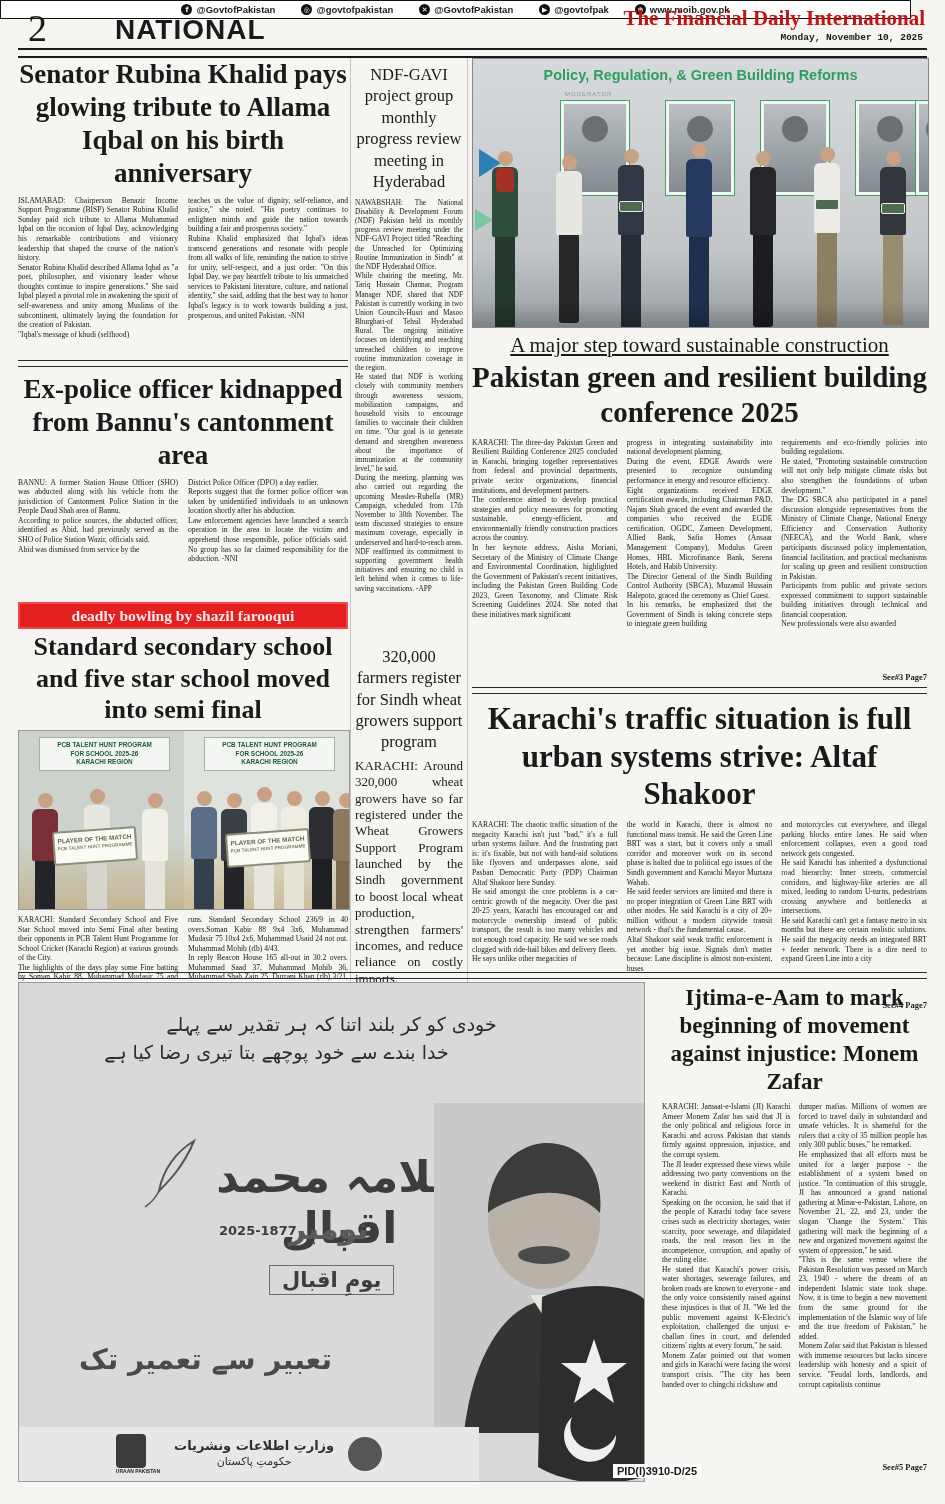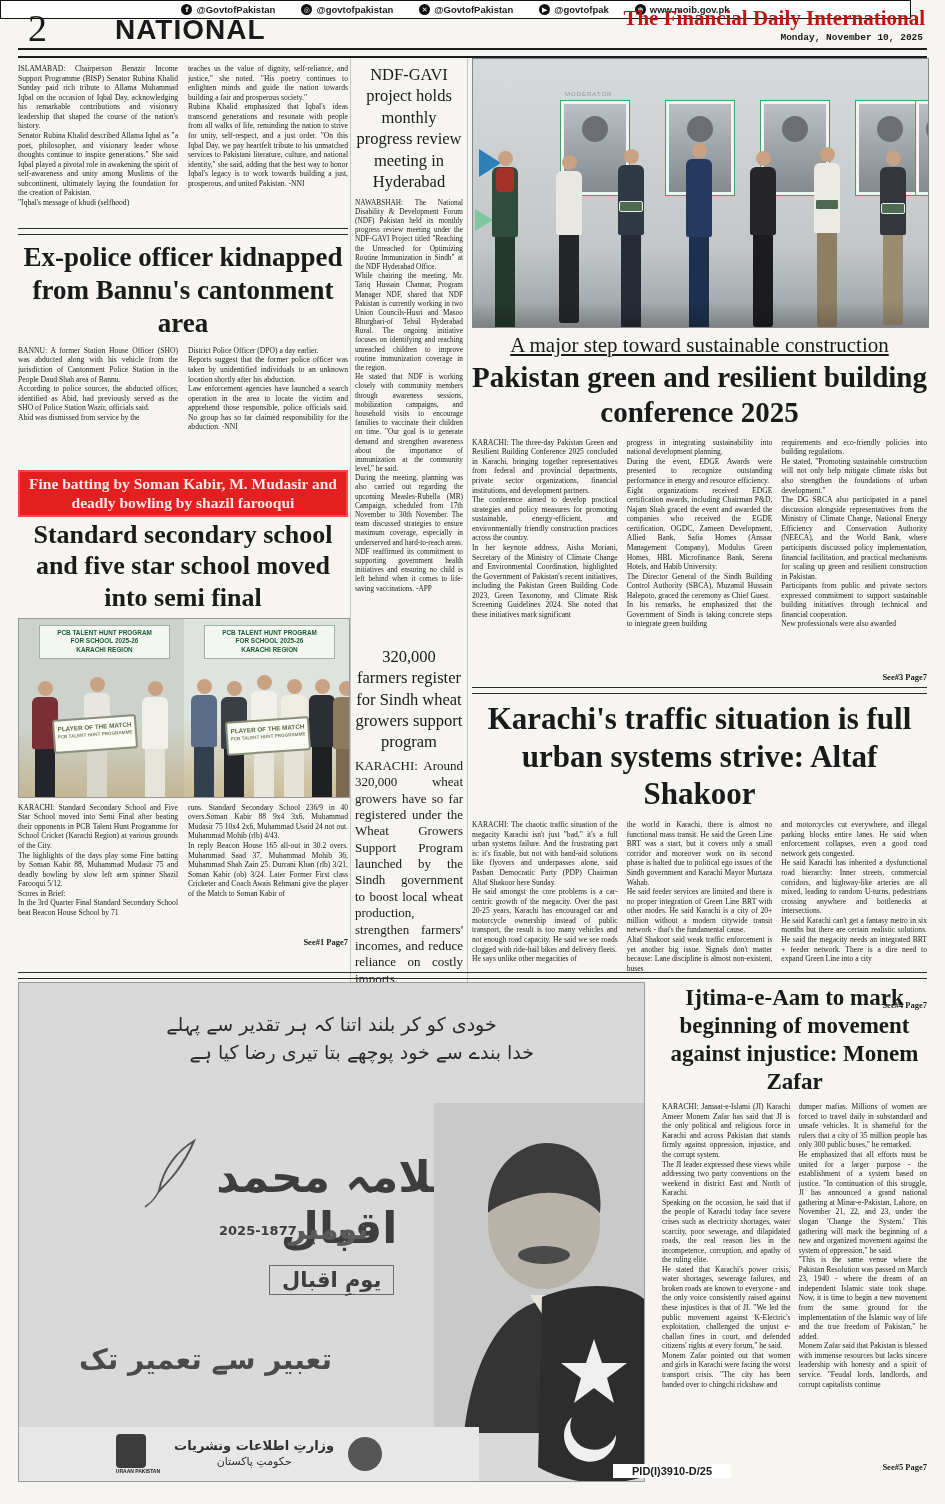--- a/index.html
+++ b/index.html
@@ -49,57 +49,57 @@
   .pom-sign{position:absolute;width:84px;height:34px;background:#fbfbf6;border:2px solid #8a8f77;border-radius:3px;text-align:center;color:#57683f;font-family:"Liberation Sans",sans-serif;font-weight:bold;font-size:6.3px;padding-top:4px;box-sizing:border-box;transform:rotate(-4deg);}
   
   .iqbal-ad{left:18px;top:982px;width:625px;height:498px;background:#d9d9d9;border:1px solid #9a9a9a;position:absolute;overflow:hidden;font-family:"DejaVu Sans",sans-serif;}
   .verse{direction:rtl;color:#2c2c2c;font-size:19px;white-space:pre-line;text-align:center;}
   .callig{direction:rtl;color:#3d3d3d;font-weight:bold;}
   .ad-band{position:absolute;left:0;bottom:0;width:460px;height:54px;background:#e7e7e7;display:flex;align-items:center;justify-content:center;gap:14px;}
   .ministry{direction:rtl;text-align:center;color:#2f2f2f;font-size:13px;font-weight:bold;line-height:1.3;}
   .logo-chip{width:30px;height:34px;background:#3b3b3b;border-radius:4px;position:relative;}
   .logo-chip.round{border-radius:50%;width:34px;background:#565656;}
   .uraan{font-size:5px;font-weight:bold;color:#222;text-align:center;font-family:"Liberation Sans",sans-serif;}
-  .pid{left:613px;top:1464px;font-size:11px;font-weight:bold;font-family:"Liberation Sans",sans-serif;background:#fff;padding:1px 19px;}
+  .pid{left:613px;top:1464px;font-size:11px;font-weight:bold;font-family:"Liberation Sans",sans-serif;background:#fff;padding:1px 4px;}
   
   .footer-bar{left:18px;top:1484px;width:909px;height:17px;border:1.6px solid #111;background:#fff;display:flex;align-items:center;justify-content:center;gap:26px;font-family:"Liberation Sans",sans-serif;font-size:9.5px;font-weight:bold;}
   .f-item{display:flex;align-items:center;gap:4px;cursor:pointer;}
   .f-ico{width:11px;height:11px;border-radius:50%;background:#111;color:#fff;font-size:7px;display:flex;align-items:center;justify-content:center;font-family:"DejaVu Sans",sans-serif;}
   h1,h2,p{margin:0;}
   .mid-hl{font-size:16.5px;text-align:center;line-height:1.3;font-weight:normal;margin:6px 0 5px;}
 </style>
 </head>
 <body>
 
 <div class="abs pagenum">2</div>
 <div class="abs section">NATIONAL</div>
 <div class="abs masthead">The Financial Daily International</div>
 <div class="abs dateline">Monday, November 10, 2025</div>
 <div class="abs head-rule"></div>
 
 <div class="abs col-left">
+  <h1 class="hl" style="font-size:27px;">Senator Rubina Khalid pays glowing tribute to Allama Iqbal on his birth anniversary</h1>
   <div class="twocol" style="margin-top:6px;height:158px;">
     <div class="bt">ISLAMABAD: Chairperson Benazir Income Support Programme (BISP) Senator Rubina Khalid Sunday paid rich tribute to Allama Muhammad Iqbal on the occasion of Iqbal Day, acknowledging his remarkable contributions and visionary leadership that shaped the course of the nation's history.
 Senator Rubina Khalid described Allama Iqbal as "a poet, philosopher, and visionary leader whose thoughts continue to inspire generations." She said Iqbal played a pivotal role in awakening the spirit of self-awareness and unity among Muslims of the subcontinent, ultimately laying the foundation for the creation of Pakistan.
 "Iqbal's message of khudi (selfhood)</div>
     <div class="bt">teaches us the value of dignity, self-reliance, and justice," she noted. "His poetry continues to enlighten minds and guide the nation towards building a fair and prosperous society."
 Rubina Khalid emphasized that Iqbal's ideas transcend generations and resonate with people from all walks of life, reminding the nation to strive for unity, self-respect, and a just order. "On this Iqbal Day, we pay heartfelt tribute to his unmatched services to Pakistani literature, culture, and national identity," she said, adding that the best way to honor Iqbal's legacy is to work towards building a just, prosperous, and united Pakistan. -NNI</div>
   </div>
   <div class="rule2" style="margin:6px 0;"></div>
   <h1 class="hl" style="font-size:27px;">Ex-police officer kidnapped from Bannu's cantonment area</h1>
   <div class="twocol" style="margin-top:6px;height:118px;">
     <div class="bt">BANNU: A former Station House Officer (SHO) was abducted along with his vehicle from the jurisdiction of Cantonment Police Station in the People Daud Shah area of Bannu.
 According to police sources, the abducted officer, identified as Abid, had previously served as the SHO of Police Station Wazir, officials said.
 Abid was dismissed from service by the</div>
     <div class="bt">District Police Officer (DPO) a day earlier.
 Reports suggest that the former police officer was taken by unidentified individuals to an unknown location shortly after his abduction.
 Law enforcement agencies have launched a search operation in the area to locate the victim and apprehend those responsible, police officials said. No group has so far claimed responsibility for the abduction. -NNI</div>
   </div>
   <div class="redbanner">
-    <div>Fine batting by Soman Kabir, M. Mudasir and</div>
     <div>deadly bowling by shazil farooqui</div>
   </div>
   <h1 class="hl" style="font-size:26px;">Standard secondary school and five star school moved into semi final</h1>
   <div class="cric">
     <div class="cric-panel l">
       <div class="cric-banner">
         <span>PCB TALENT HUNT PROGRAM</span><br>
         <span>FOR SCHOOL</span>
         <span>2025-26</span><br>
         <span>KARACHI REGION</span>
@@ -172,37 +172,38 @@
 The highlights of the days play some Fine batting by Soman Kabir 88, Muhammad Mudasir 75 and deadly bowling by slow left arm spinner Shazil Farooqui 5/12.
 Scores in Brief:
 In the 3rd Quarter Final Standard Secondary School beat Beacon House School by 71</div>
     <div class="bt">runs. Standard Secondary School 236/9 in 40 overs.Soman Kabir 88 9x4 3x6, Muhammad Mudasir 75 10x4 2x6, Muhammad Usaid 24 not out. Muhammad Mohib (rlb) 4/43.
 In reply Beacon House 165 all-out in 30.2 overs. Muhammad Saad 37, Muhammad Mohib 36, Muhammad Shah Zain 25. Durrani Khan (rlb) 3/21, Soman Kabir (ob) 3/24. Later Former First class Cricketer and Coach Awais Rehmani give the player of the Match to Soman Kabir of</div>
   </div>
   <div class="seemore">See#1 Page7</div>
 </div>
 
 <div class="abs col-mid">
-  <h2 class="mid-hl">NDF-GAVI project holds monthly progress review meeting in Hyderabad</h2>
+  <h2 class="mid-hl">NDF-GAVI project group monthly progress review meeting in Hyderabad</h2>
   <div class="bt" style="height:438px;font-size:7.3px;">NAWABSHAH: The National Disability &amp; Development Forum (NDF) Pakistan held its monthly progress review meeting under the NDF-GAVI Project titled "Reaching the Unreached for Optimizing Routine Immunization in Sindh" at the NDF Hyderabad Office.
 While chairing the meeting, Mr. Tariq Hussain Channar, Program Manager NDF, shared that NDF Pakistan is currently working in two Union Councils-Husri and Masoo Bhurghari-of Tehsil Hyderabad Rural. The ongoing initiative focuses on identifying and reaching unreached children to improve routine immunization coverage in the region.
 He stated that NDF is working closely with community members through awareness sessions, mobilization campaigns, and household visits to encourage families to vaccinate their children on time. "Our goal is to generate demand and strengthen awareness about the importance of immunization at the community level," he said.
 During the meeting, planning was also carried out regarding the upcoming Measles-Rubella (MR) Campaign, scheduled from 17th November to 30th November. The team discussed strategies to ensure maximum coverage, especially in underserved and hard-to-reach areas.
 NDF reaffirmed its commitment to supporting government health initiatives and ensuring no child is left behind when it comes to life-saving vaccinations. -APP</div>
   <h2 class="mid-hl" style="margin-top:10px;">320,000 farmers register for Sindh wheat growers support program</h2>
   <div class="bt" style="height:268px;font-size:13px;">KARACHI: Around 320,000 wheat growers have so far registered under the Wheat Growers Support Program launched by the Sindh government to boost local wheat production, strengthen farmers' incomes, and reduce reliance on costly imports.
 Allah Warayo Rind, Director General of the Sindh Agriculture Department, who also heads the monitoring committee for the initiative, told Wealth Pakistan that the registration deadline-originally set for October 31, 2025-has now been extended to November 10, 2025, enabling more farmers to benefit. He said that scrutiny of applications has already begun, and the first disbursement ceremony is scheduled for the second week of November 2025 in Larkana.</div>
   <div class="seemore">See#2 Page7</div>
 </div>
 
 <div class="abs col-right">
   <div class="conf-photo">
     <div class="tri" style="left:6px;top:90px;border-left:22px solid #2d7fb8;border-top:14px solid transparent;border-bottom:14px solid transparent;"></div>
     <div class="tri" style="left:20px;top:120px;border-left:20px solid #3aa564;border-top:12px solid transparent;border-bottom:12px solid transparent;"></div>
     <div class="tri" style="left:2px;top:150px;border-left:18px solid #7fc7a0;border-top:11px solid transparent;border-bottom:11px solid transparent;"></div>
+    <div class="conf-title">Policy, Regulation, &amp; Green Building Reforms</div>
     <div class="moderator">MODERATOR</div>
     <div class="portrait" style="left:88px;"></div>
     <div class="portrait" style="left:193px;"></div>
     <div class="portrait" style="left:288px;"></div>
     <div class="portrait" style="left:383px;"></div>
     <div class="portrait" style="left:443px;width:40px;"></div>
     <div class="person" style="left:14px;top:92px;">
         <div class="p-head"></div>
         <div class="p-torso" style="background:#2e4d3a;height:70px;"></div>
         <div class="p-legs" style="background:#24382c;height:92px;"></div>
@@ -278,21 +279,21 @@
 He said Karachi can't get a fantasy metro in six months but there are certain realistic solutions. He said the megacity needs an integrated BRT + feeder network. There is a dire need to expand Green Line into a city</div>
       <div class="seemore">See#4 Page7</div>
     </div>
   </div>
 </div>
 
 <div class="abs rule2" style="left:18px;top:972px;width:909px;"></div>
 
 <div class="iqbal-ad">
   <div class="verse" style="margin:30px 40px 0;">خودی کو کر بلند اتنا کہ ہر تقدیر سے پہلے</div>
-  <div class="verse" style="margin:6px 110px 16px 0;text-align:right;">خدا بندے سے خود پوچھے بتا تیری رضا کیا ہے</div>
+  <div class="verse" style="margin:6px 110px 16px 0;">خدا بندے سے خود پوچھے بتا تیری رضا کیا ہے</div>
   <svg width="70" height="80" style="position:absolute;left:120px;top:150px;" viewBox="0 0 70 80">
     <path d="M55 8 C38 18 24 36 20 58 C30 48 44 34 55 8 Z" fill="none" stroke="#555" stroke-width="2"></path>
     <path d="M20 58 C16 66 12 70 6 74" fill="none" stroke="#555" stroke-width="1.6"></path>
   </svg>
   <div class="callig" style="position:absolute;left:170px;top:168px;font-size:44px;width:300px;text-align:center;">علامہ محمد اقبال</div>
   <div style="position:absolute;left:200px;top:240px;font-size:13px;color:#3d3d3d;font-weight:bold;">2025-1877</div>
   <div class="callig" style="position:absolute;left:270px;top:228px;font-size:30px;color:#5a5a5a;">نومبر</div>
   <div class="callig" style="position:absolute;left:250px;top:282px;font-size:21px;border:1.5px solid #6a6a6a;padding:2px 12px;">یومِ اقبال</div>
   <div class="callig" style="position:absolute;left:60px;top:360px;font-size:28px;color:#4a4a4a;">تعبیر سے تعمیر تک</div>
   <svg width="210" height="330" viewBox="0 0 210 330" style="position:absolute;right:0;top:120px;">

